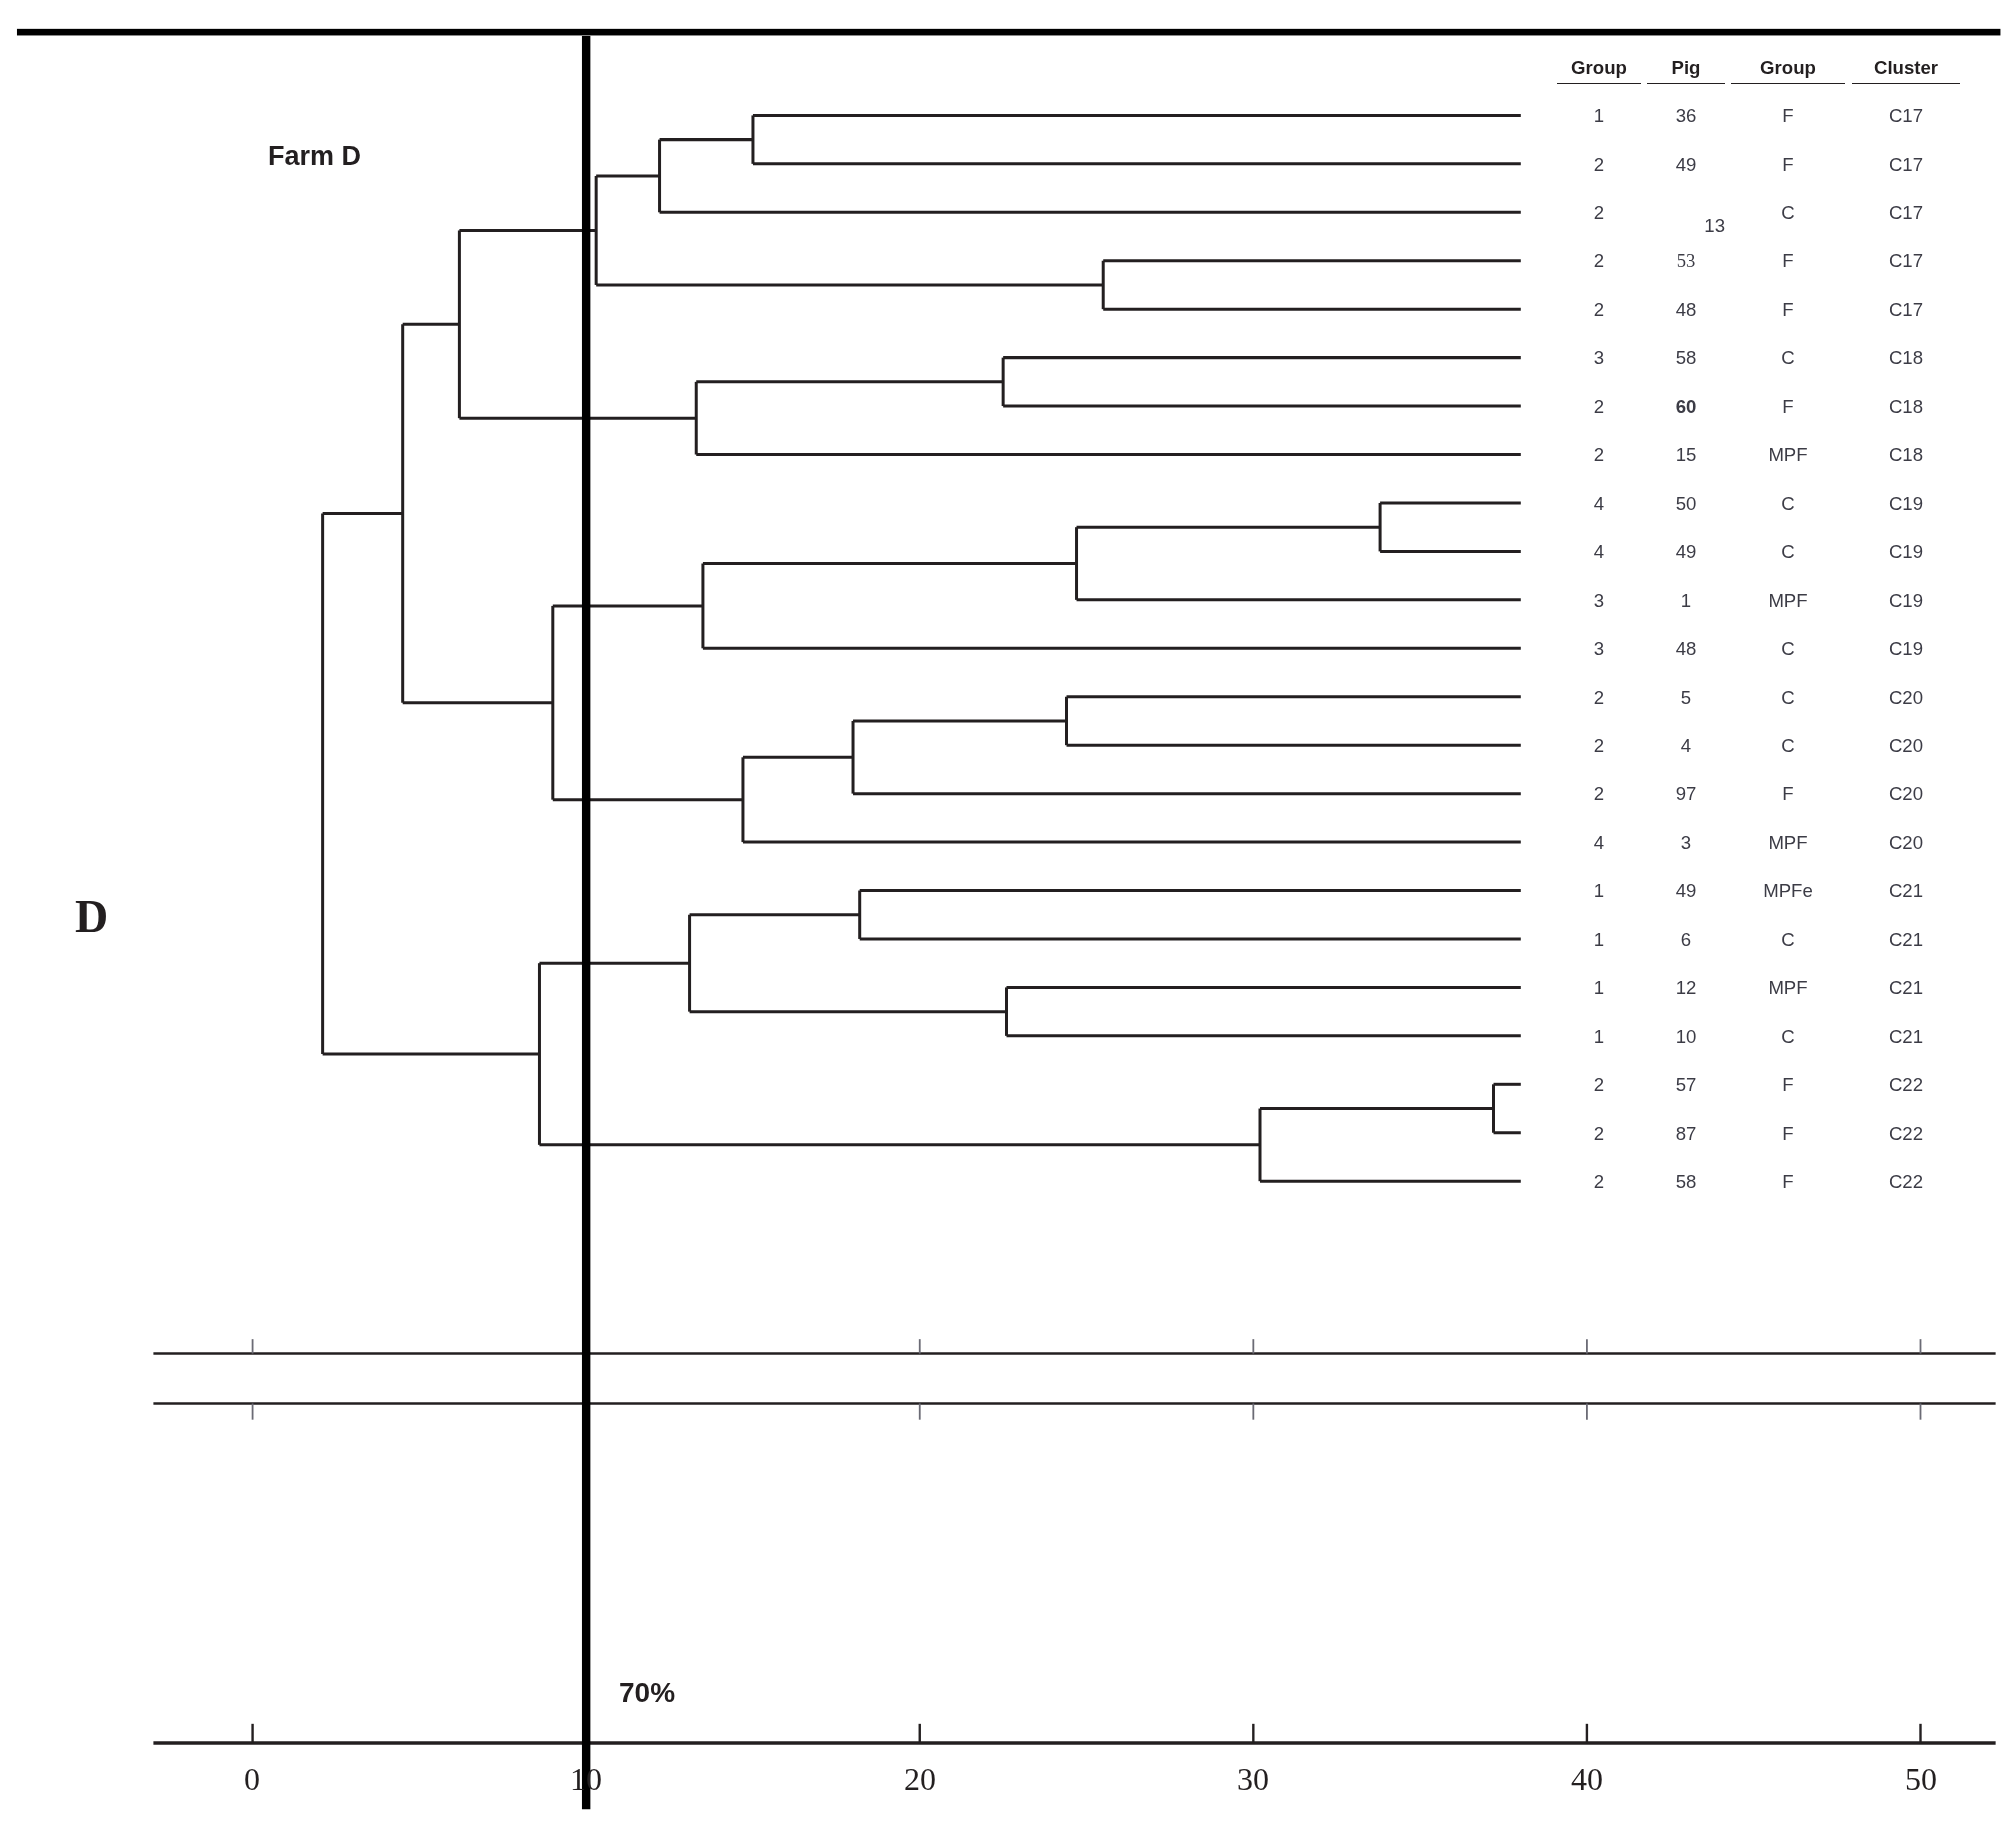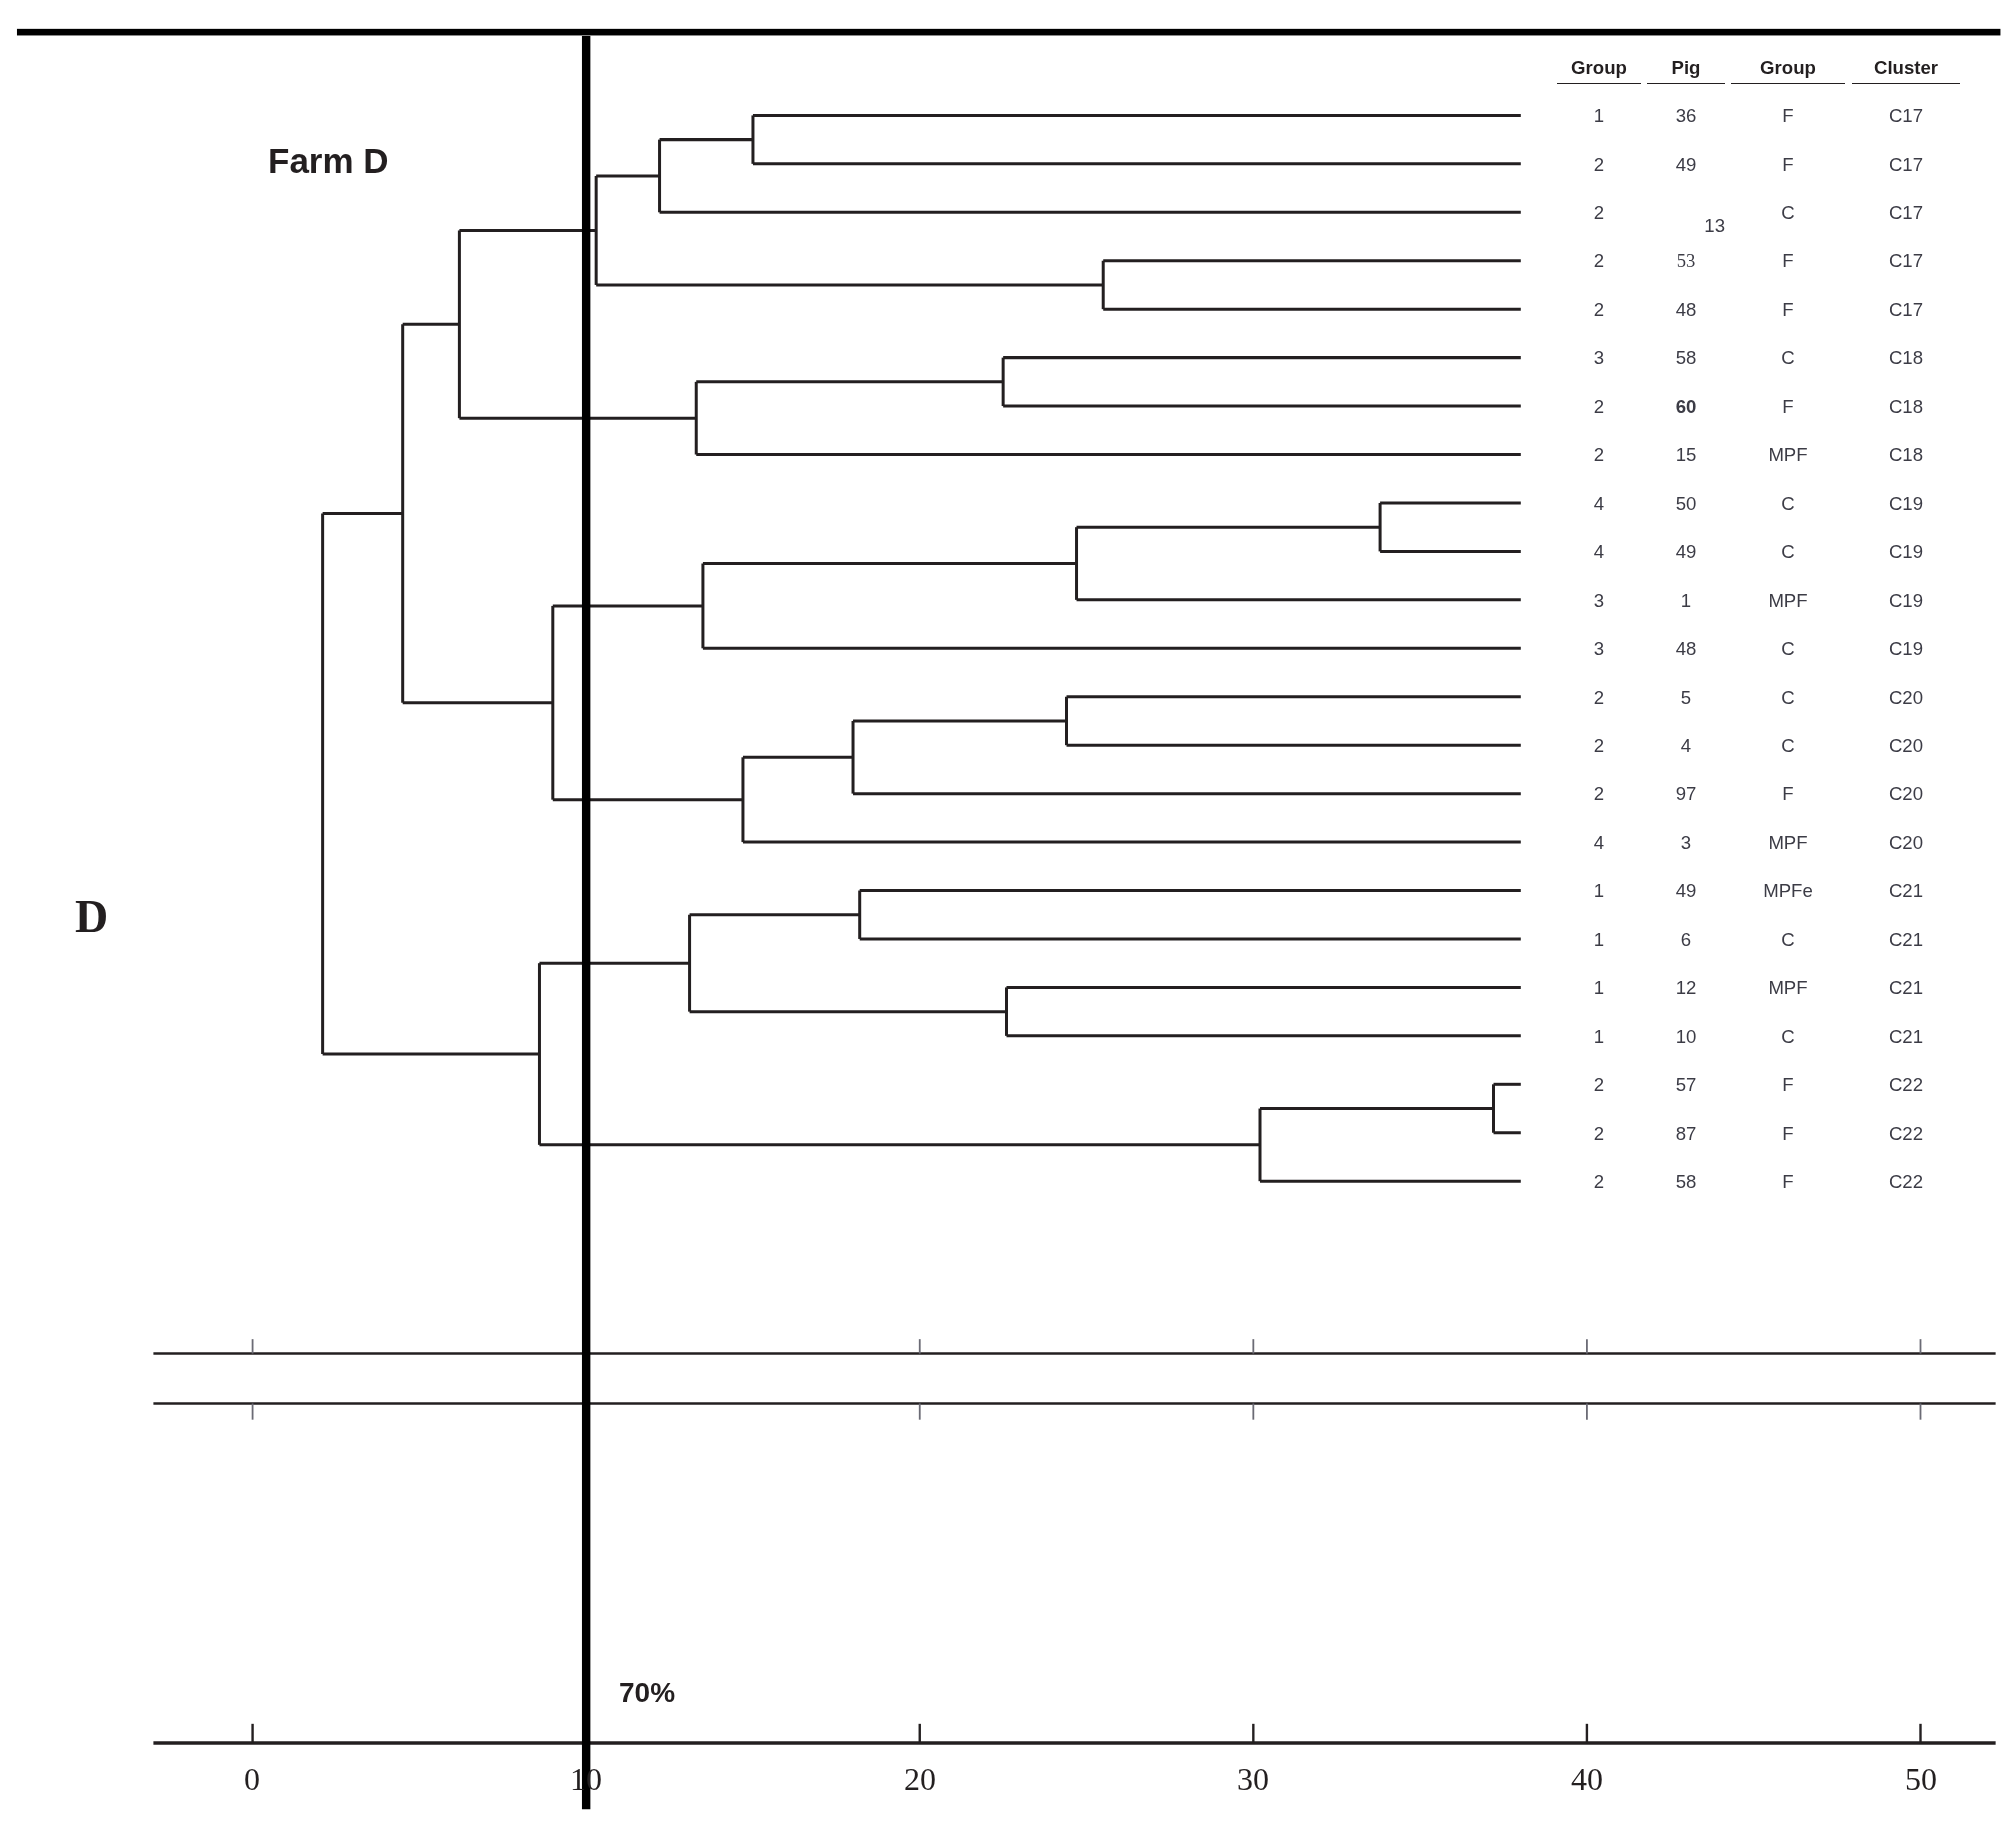--- a/index.html
+++ b/index.html
@@ -1,21 +1,21 @@
 <!DOCTYPE html>
 <html style="font-size:9.6px"><head>
 <meta charset="utf-8">
 <style>
   html,body{margin:0;padding:0;background:#fff;}
   body{width:2015px;height:1826px;position:relative;overflow:hidden;
        font-family:"Liberation Sans",sans-serif;color:#231f20;}
   #stage{position:absolute;left:0;top:0;width:2015px;height:1826px;}
   svg.layer{position:absolute;left:0;top:0;width:2015px;height:1826px;}
   .lbl{position:absolute;white-space:nowrap;}
-  #farm-label{left:268px;top:141px;font-size:35px;font-weight:700;
+  #farm-label{left:268px;top:141px;font-size:27px;font-weight:700;
               font-family:"Liberation Sans",sans-serif;}
   #panel-label{left:75px;top:890px;font-size:46px;font-weight:700;
                font-family:"Liberation Serif",serif;}
   #threshold-label{left:619px;top:1677px;font-size:28px;font-weight:700;}
   #tbl{position:absolute;left:1557px;top:57px;width:409px;}
   #tbl .hdr{position:absolute;font-size:18.6px;font-weight:600;color:#231f20;
             text-align:center;border-bottom:1.8px solid #231f20;padding-bottom:4.2px;}
   #tbl .cell{position:absolute;font-size:18.6px;color:#3c3c46;text-align:center;}
   .c0{left:0px;width:84px;}
   .c1{left:90px;width:78px;}

